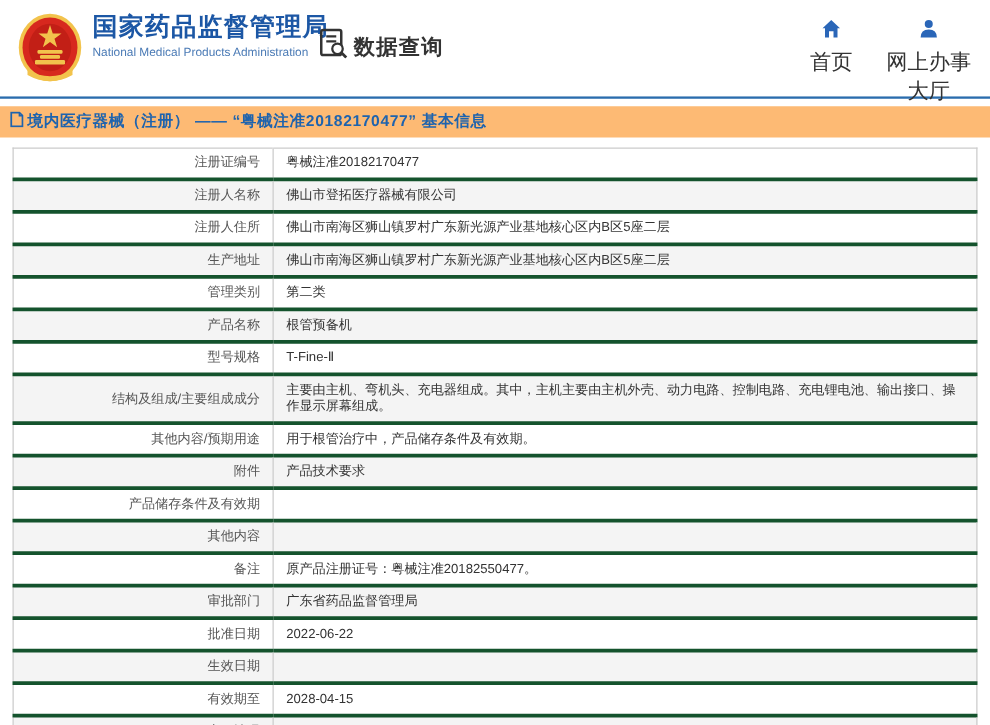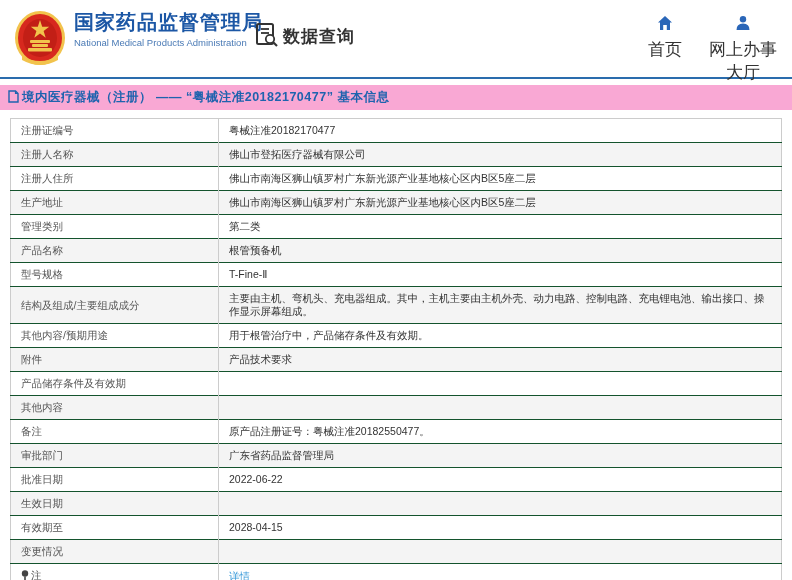--- a/index.html
+++ b/index.html
@@ -19,32 +19,32 @@
   .dq-text { font-size:17px; color:#333; font-weight:600; margin-left:4px; letter-spacing:1px; }
 
   .top-nav { position:absolute; right:10px; top:14px; display:flex; }
   .nav-item { width:78px; text-align:center; cursor:pointer; }
   .nav-item .nav-ic { display:block; height:20px; }
   .nav-item .nav-label { display:block; font-size:17px; color:#333; margin-top:4px; }
 
   .blue-line { height:2px; background:#2a6cad; }
 
   
-  .crumb-bar { margin-top:6px; height:25px; background:#f9a8d4; display:flex; align-items:center; padding-left:8px; }
+  .crumb-bar { margin-top:6px; height:25px; background:#fdba74; display:flex; align-items:center; padding-left:8px; }
   .crumb-ic { width:11px; height:13px; margin-right:3px; flex:0 0 auto; }
   .crumb-title { font-size:12.5px; font-weight:bold; color:#1e63ae; letter-spacing:0.5px; }
 
   
   .info-table-wrap { margin:8px 10px 0 10px; }
   table.info { width:100%; border-collapse:collapse; border:1px solid #cccccc; }
   table.info tr:nth-child(even) { background:#f4f4f4; }
   table.info tr:nth-child(odd) { background:#ffffff; }
-  table.info td { border-top:1px solid #14532d; font-size:10.5px; line-height:13px; padding:5px 10px; vertical-align:middle; }
+  table.info td { border-top:3px solid #14532d; font-size:10.5px; line-height:13px; padding:5px 10px; vertical-align:middle; }
   table.info tr:first-child td { border-top:none; }
-  td.lbl { width:208px; text-align:left; color:#555; border-right:1px solid #cccccc; padding-right:13px; }
+  td.lbl { width:208px; text-align:right; color:#555; border-right:1px solid #cccccc; padding-right:13px; }
   td.val { color:#333; padding-left:12px; }
   td.val a { color:#3a9ad9; text-decoration:none; cursor:pointer; }
   .pin-ic { display:inline-block; vertical-align:-2px; margin-right:2px; }
 </style>
 </head>
 <body>
 
 <div class="site-header">
   <div class="brand">
     <span>

